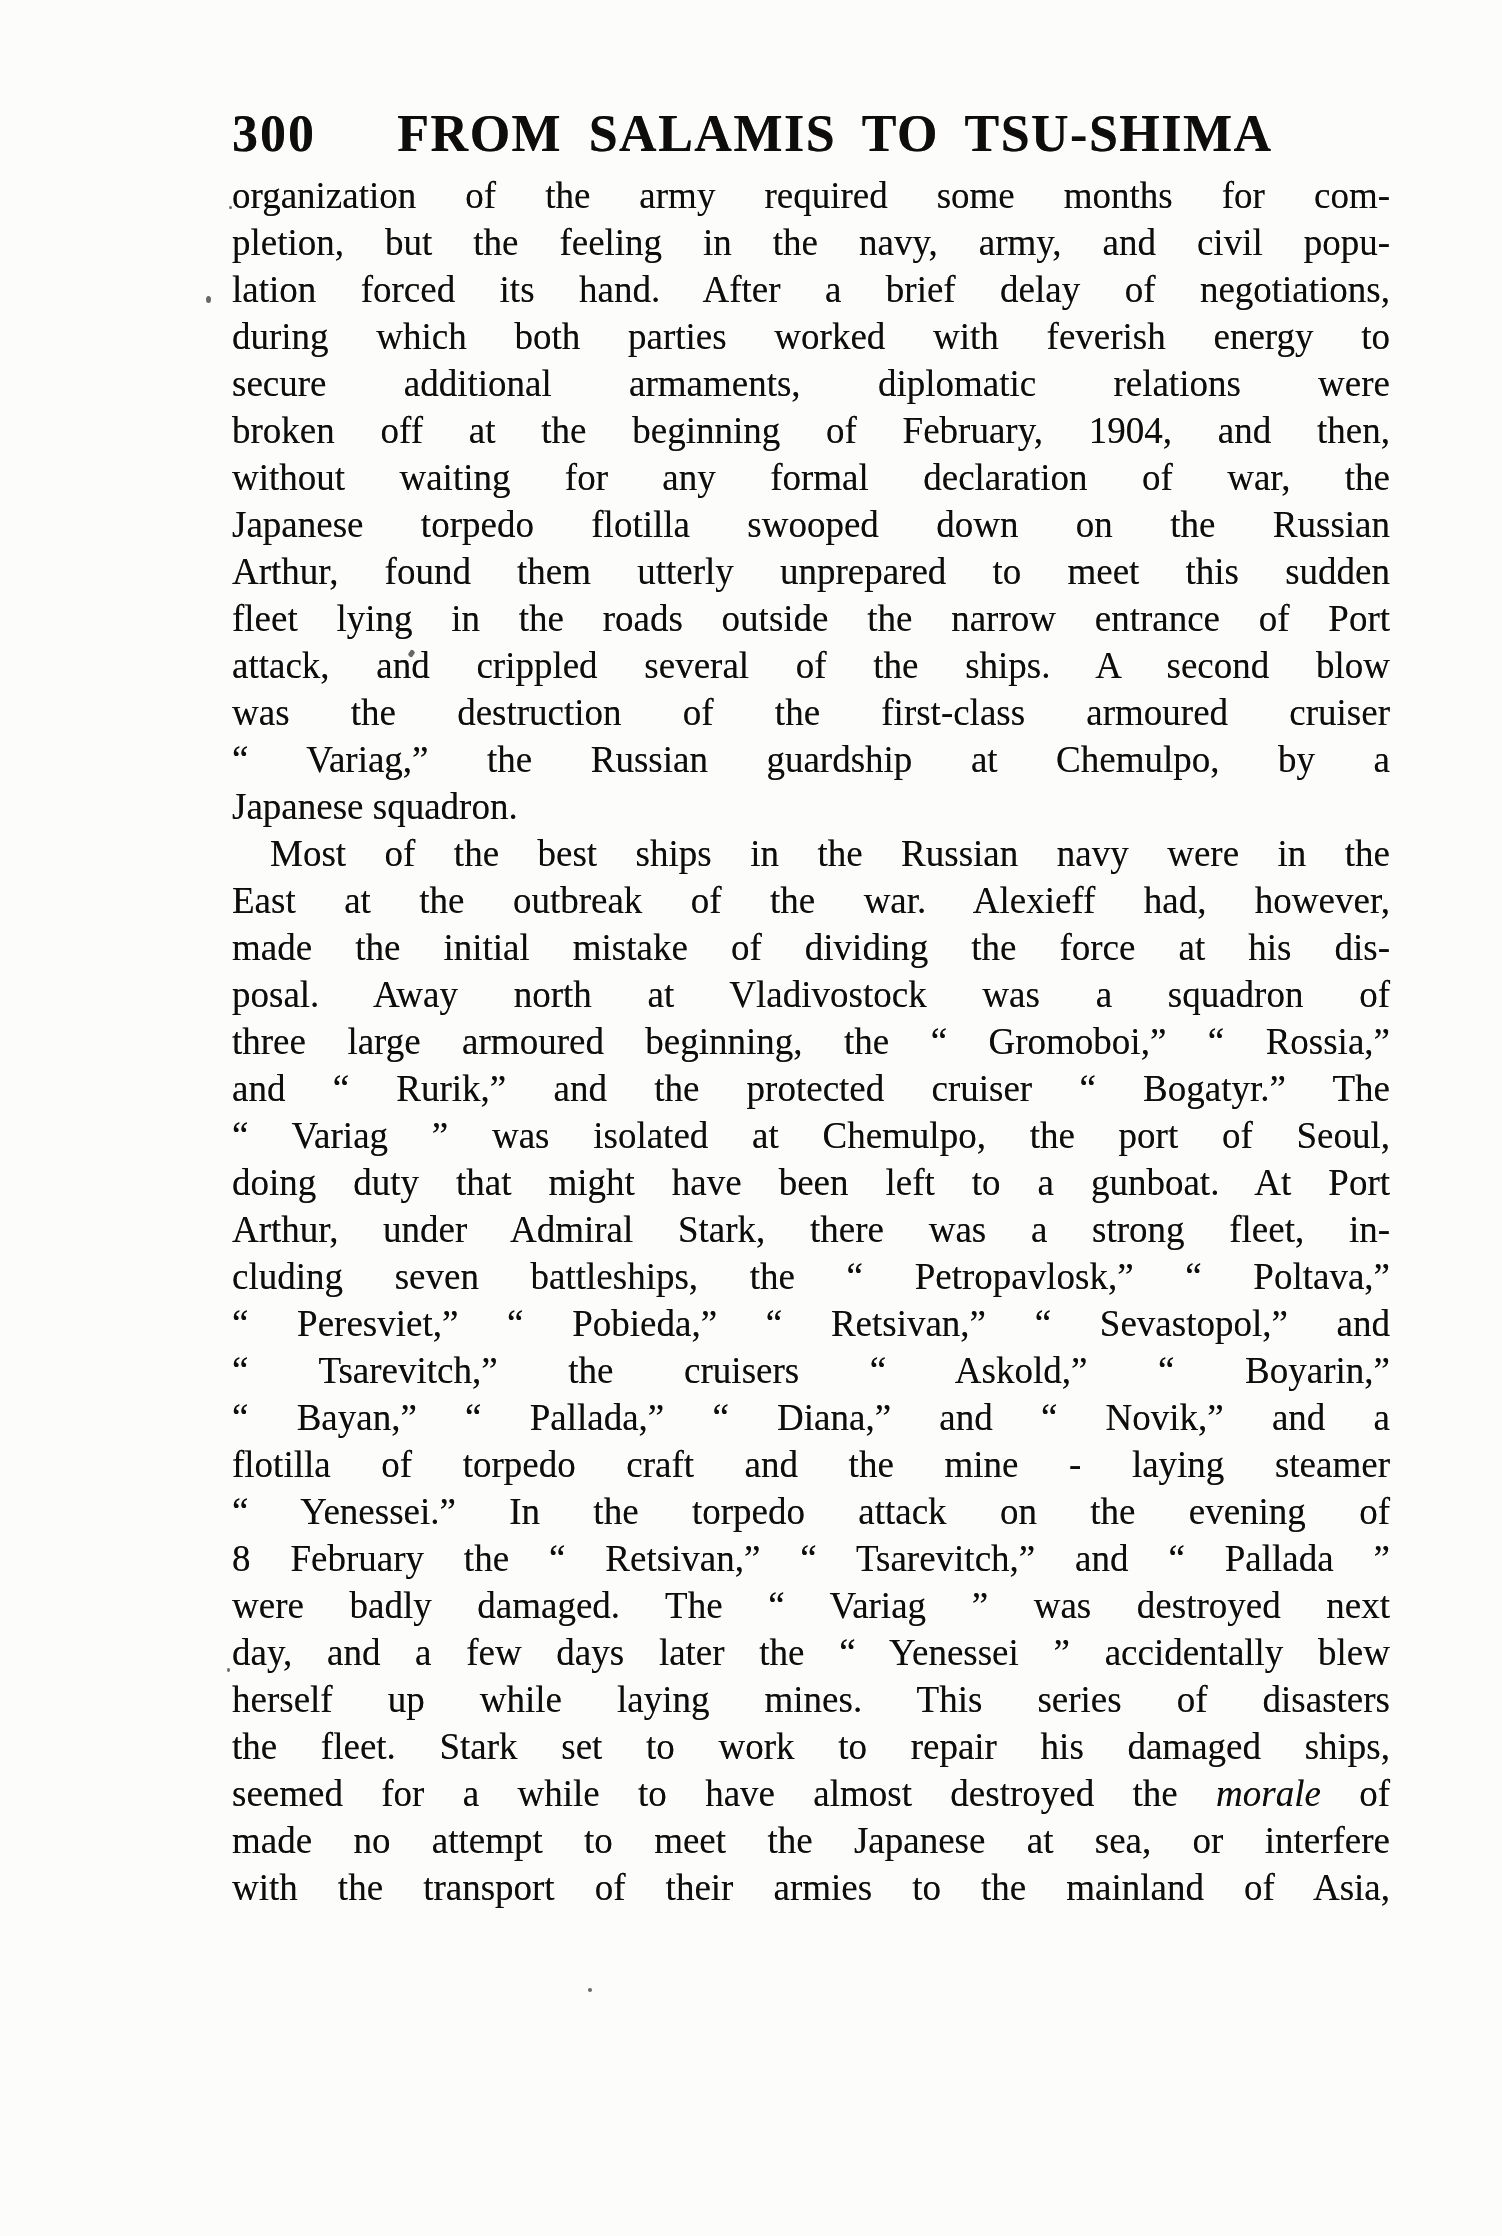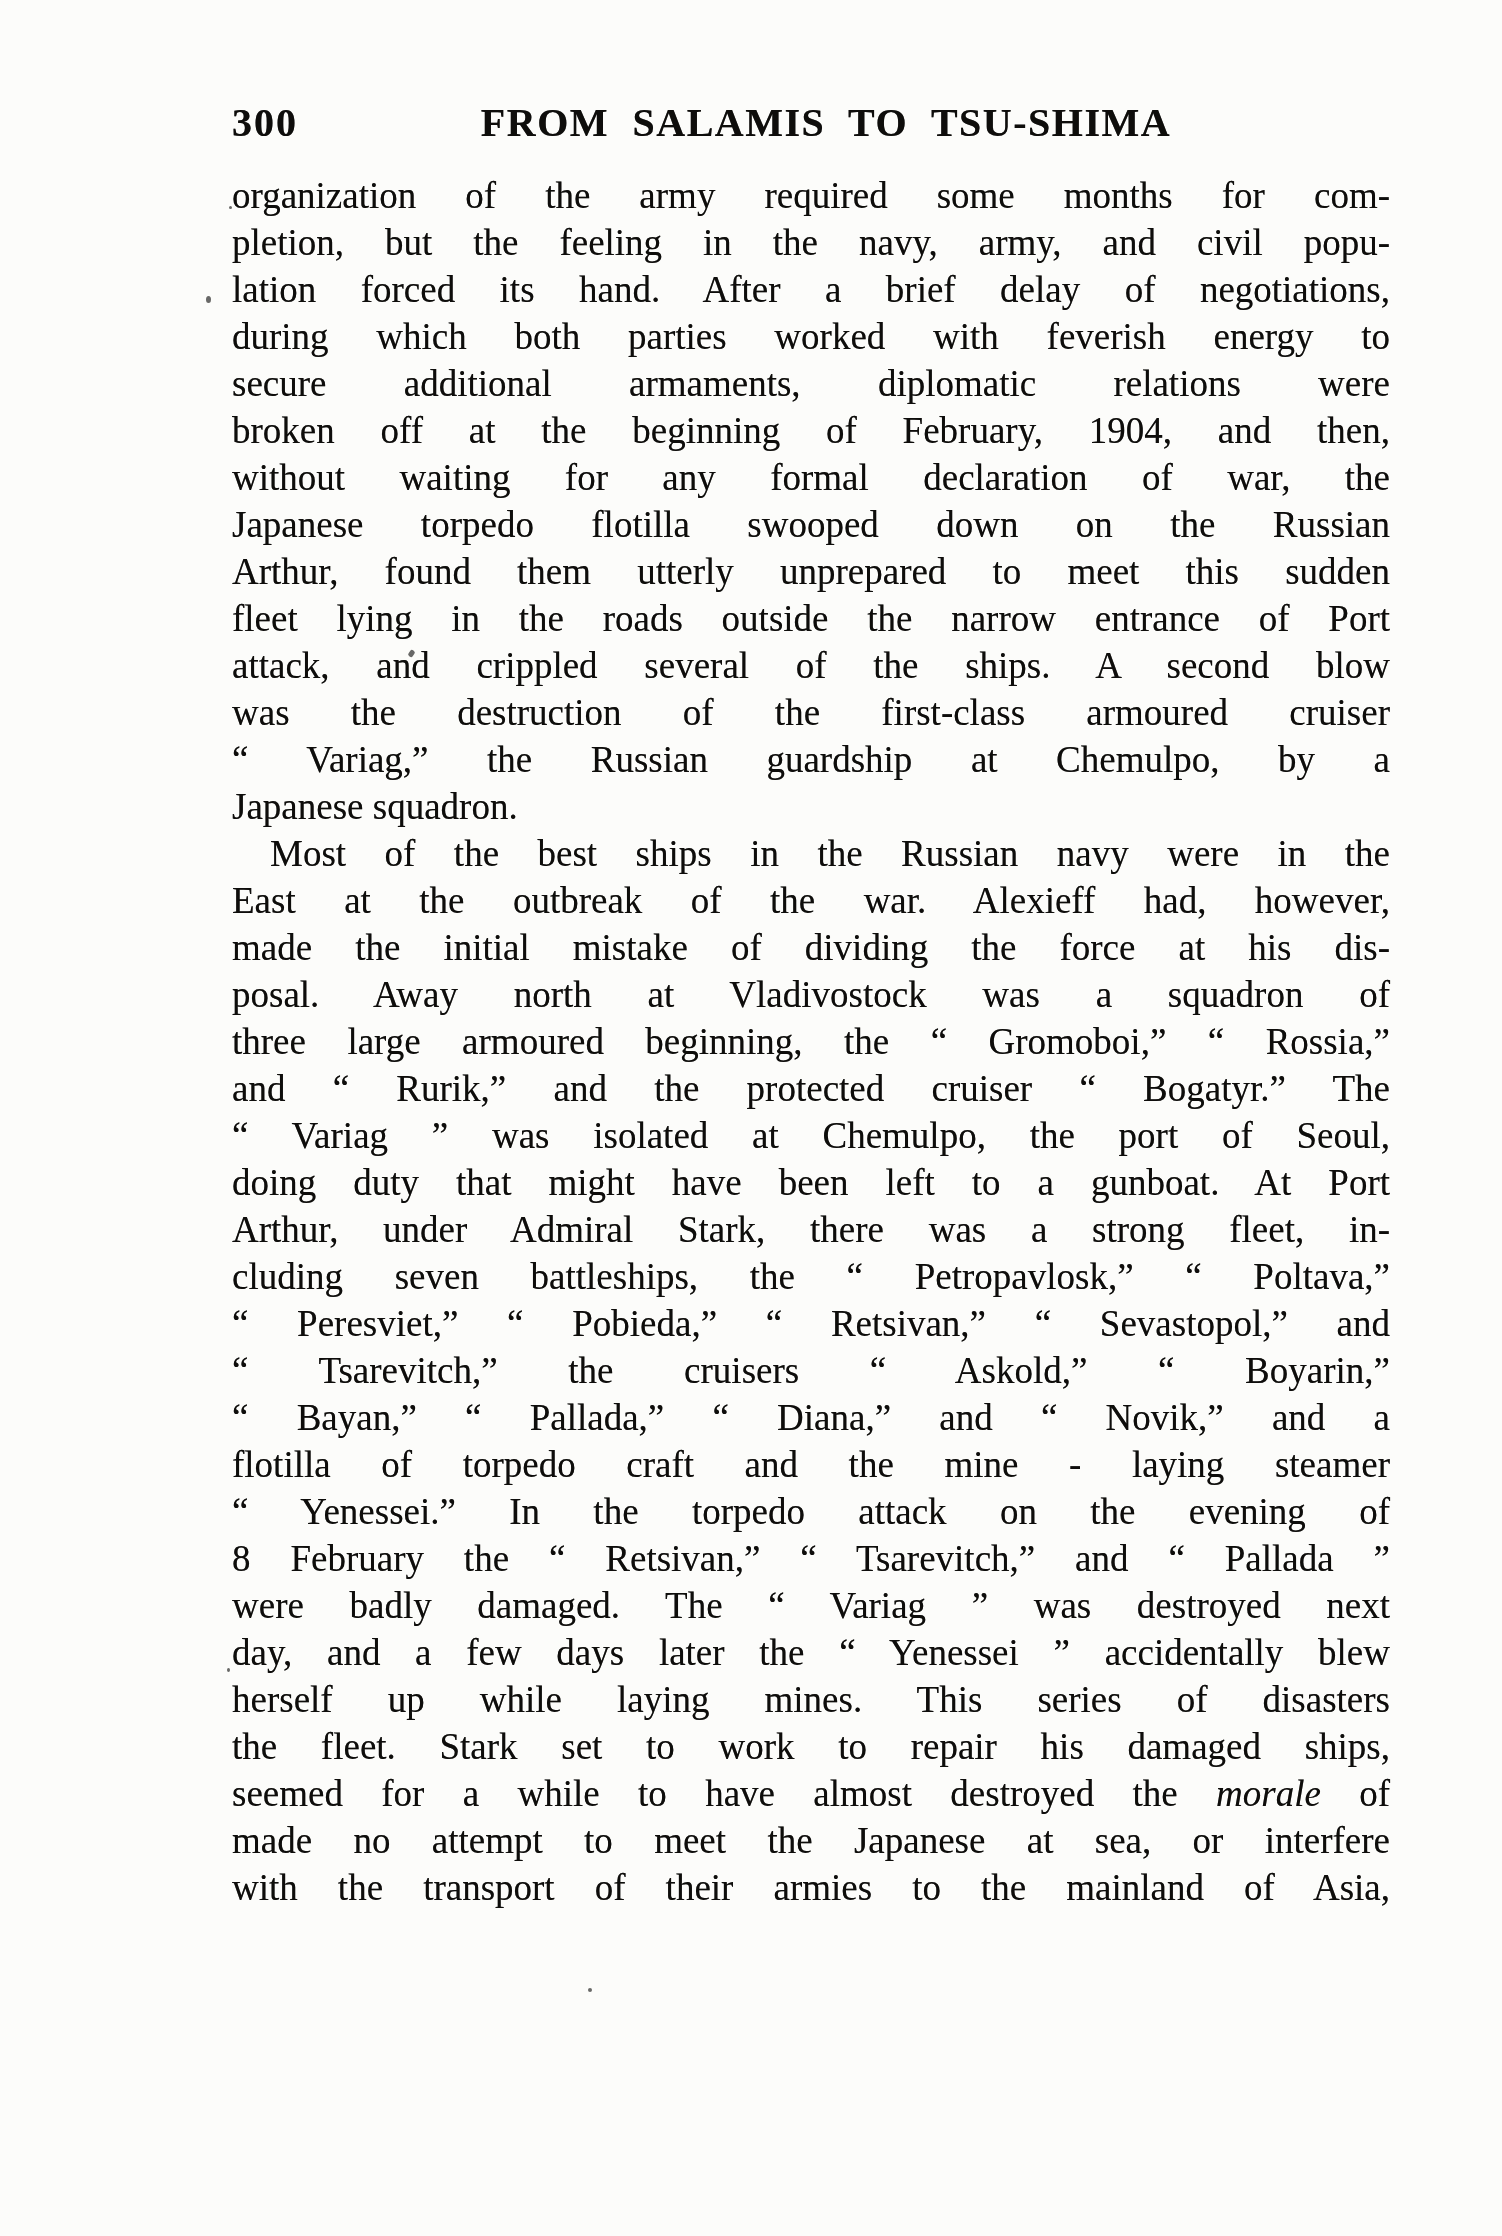--- a/index.html
+++ b/index.html
@@ -13,29 +13,29 @@
     color: #0e0d0b;
   }
   .page-header {
     position: absolute;
     top: 101px;
     left: 232px;
     width: 1158px;
     display: flex;
     align-items: baseline;
     font-weight: bold;
-    font-size: 40px;
+    font-size: 52px;
     line-height: 44px;
     text-shadow: 0 0 0.6px rgba(0,0,0,0.55);
   }
   .page-number {
     letter-spacing: 2px;
   }
   .page-title {
-    margin: 0 auto;
+    margin: 11px auto;
     letter-spacing: 1.5px;
     word-spacing: 12px;
     transform: translateX(-18px);
   }
   .textblock {
     position: absolute;
     top: 172px;
     left: 232px;
     width: 1158px;
     font-size: 37px;

